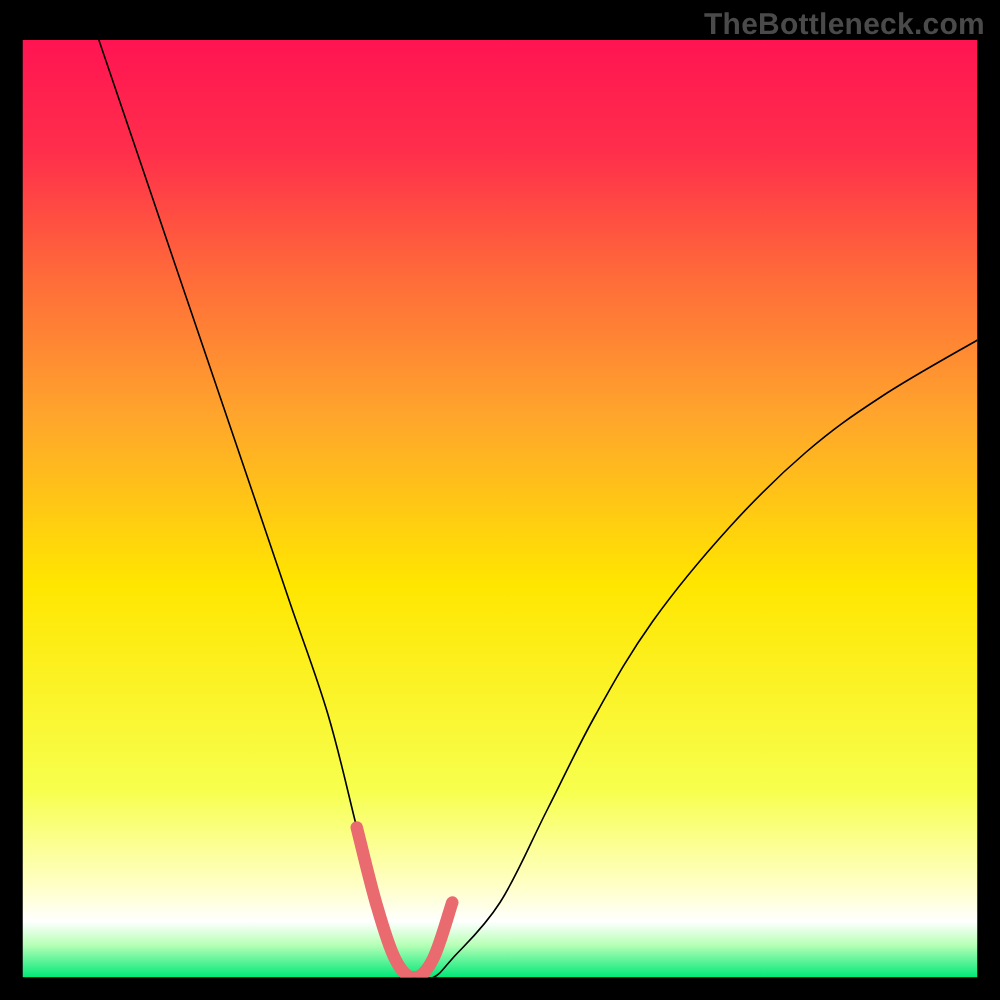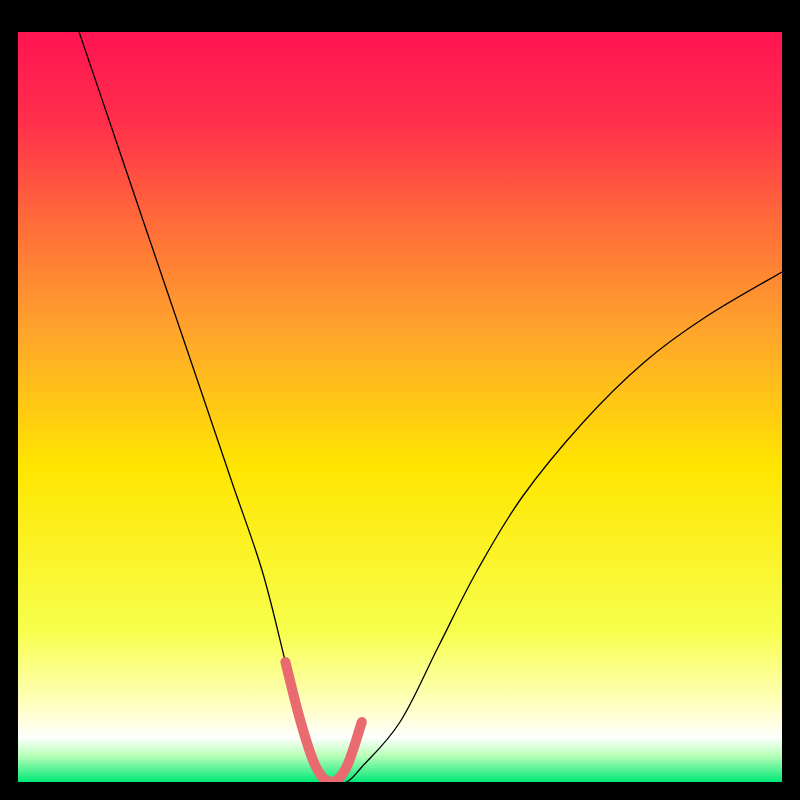--- a/index.html
+++ b/index.html
@@ -37,20 +37,21 @@
   .plot svg {
     width: 100%;
     height: 100%;
     display: block;
   }
 </style>
 </head>
 <body>
 
 <div class="frame">
+  <div class="watermark">TheBottleneck.com</div>
   <div class="plot">
     <svg id="chart-svg" viewBox="0 0 764 750" preserveAspectRatio="none">
       <defs>
         <linearGradient id="bg-grad" x1="0" y1="0" x2="0" y2="1">
           <stop id="g0" offset="0%" stop-color="#ff1452"></stop>
           <stop offset="12%" stop-color="#ff2f4b"></stop>
           <stop offset="25%" stop-color="#ff6a3a"></stop>
           <stop offset="40%" stop-color="#ffa52c"></stop>
           <stop id="g1" offset="58%" stop-color="#ffe600"></stop>
           <stop offset="80%" stop-color="#f7ff4d"></stop>

